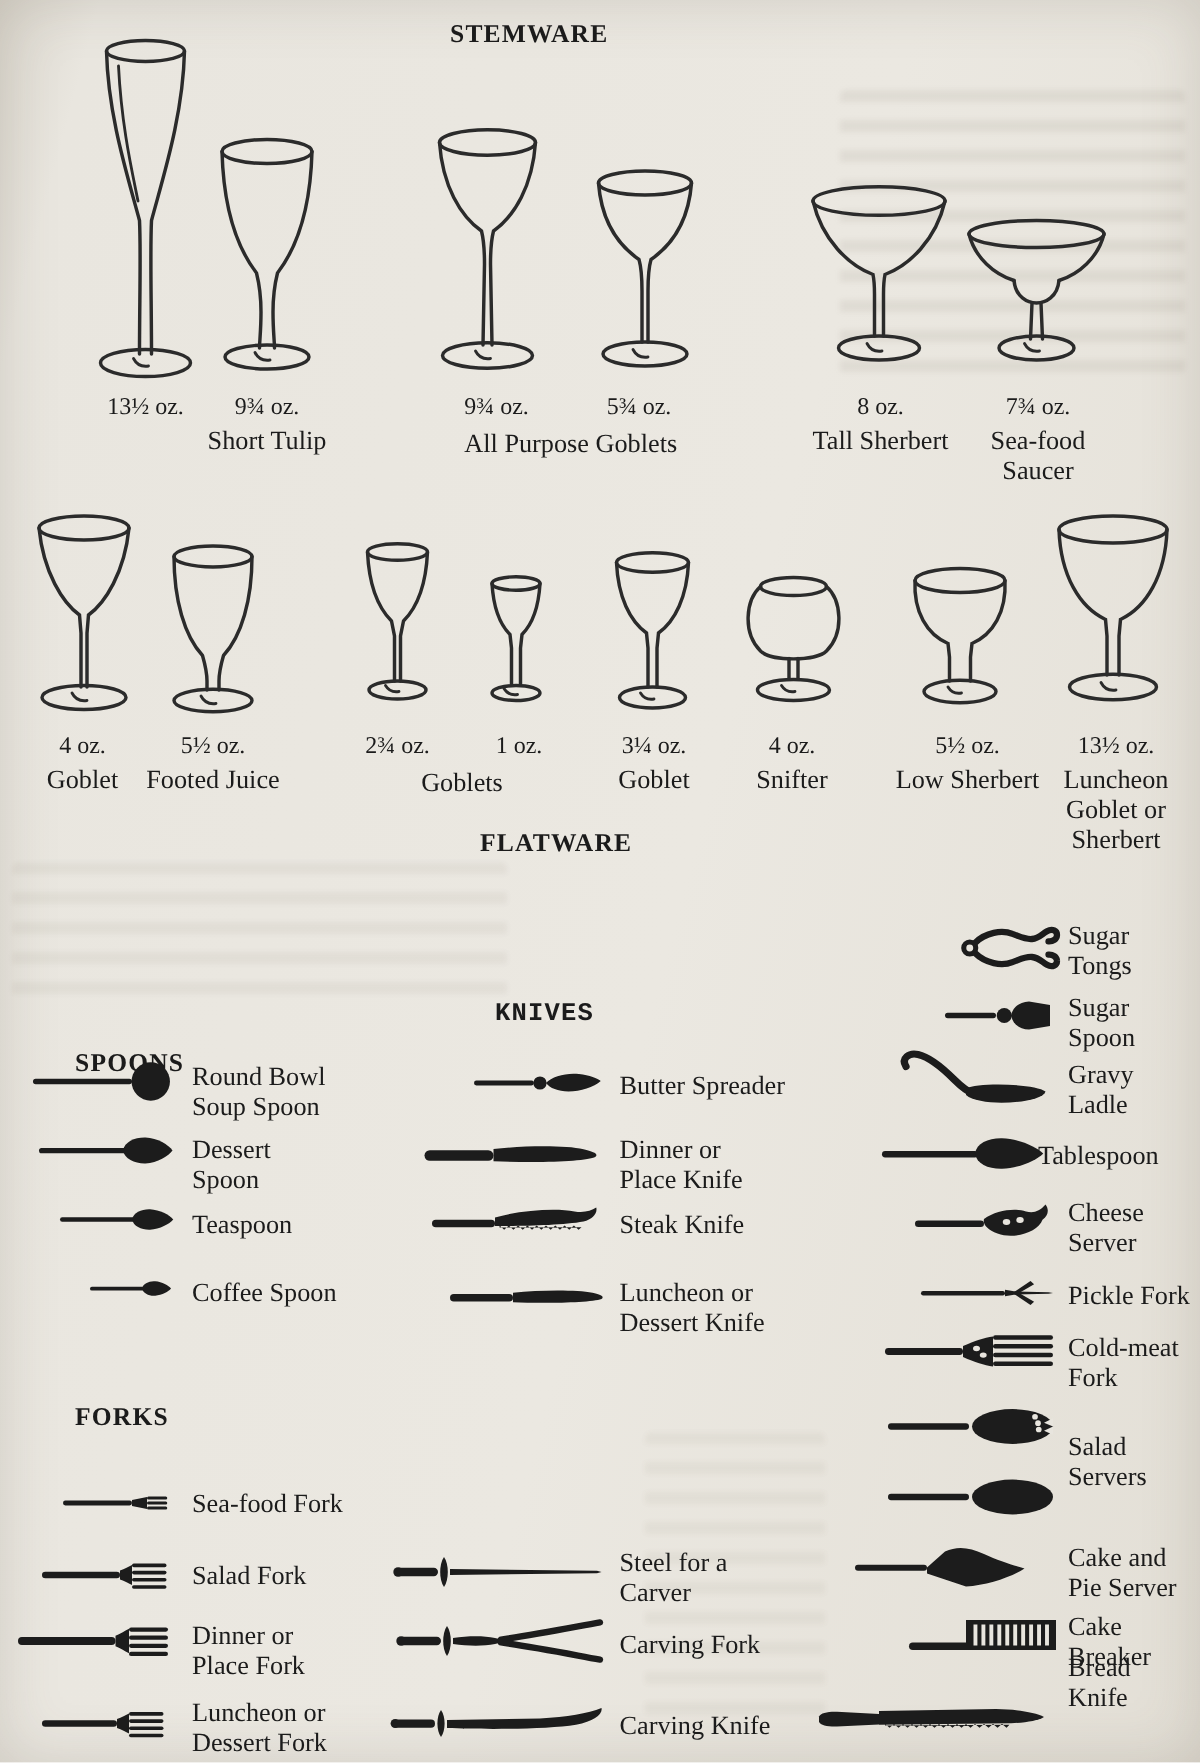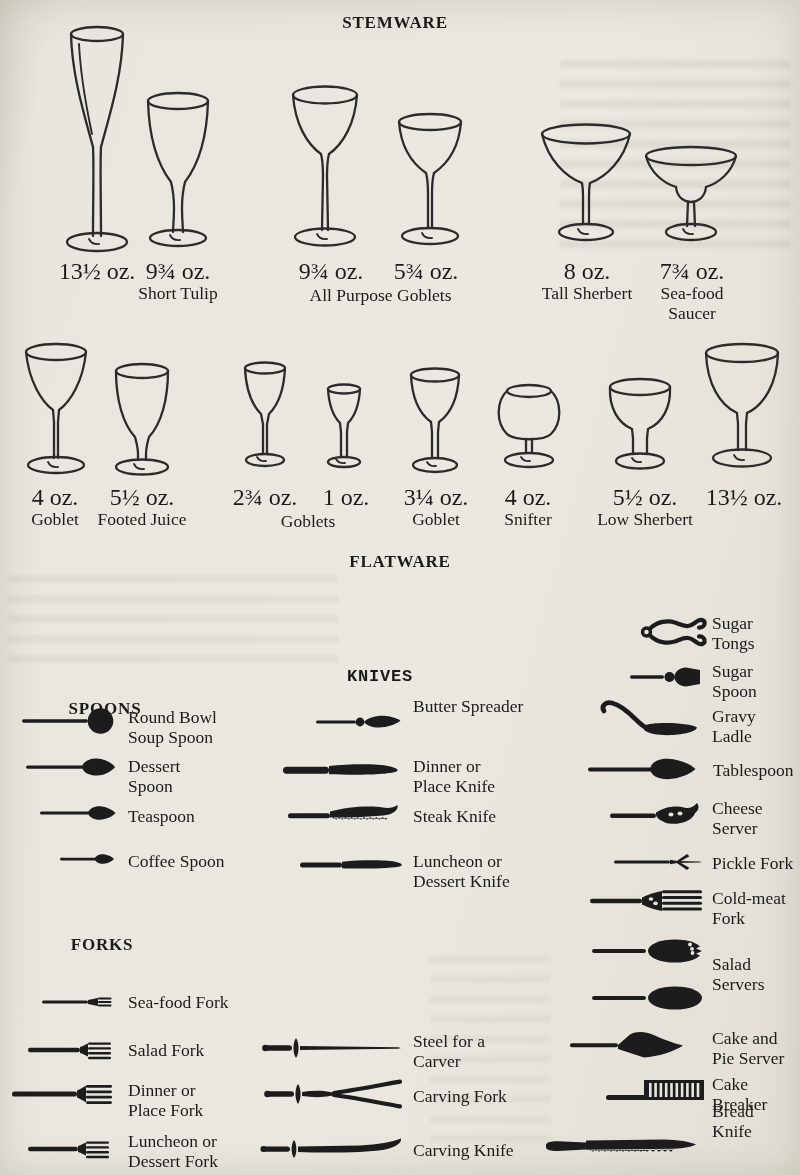--- a/index.html
+++ b/index.html
@@ -3,25 +3,25 @@
 <meta charset="utf-8">
 <style>
   html,body{margin:0;padding:0;}
   .page{position:relative;width:800px;height:1175px;overflow:hidden;
     background:linear-gradient(105deg,#dcd8cf 0%,#e9e6df 6%,#ebe8e1 55%,#e3dfd6 100%);
     box-shadow:inset 0 0 40px rgba(90,80,60,.18);
     font-family:"Liberation Serif","DejaVu Serif",serif;color:#1b1b1b;}
   .bleed{position:absolute;border-radius:4px;
     background:repeating-linear-gradient(180deg, rgba(110,100,85,.085) 0 8px, rgba(110,100,85,0) 8px 20px);
     filter:blur(1.6px);}
-  .h{position:absolute;font-weight:700;font-size:17px;letter-spacing:.8px;text-align:center;
+  .h{position:absolute;font-weight:700;font-size:17px;letter-spacing:.8px;
      white-space:pre-line;line-height:21px;}
   .lbl{position:absolute;font-size:17.5px;line-height:20px;white-space:pre-line;}
   .glabel{position:absolute;text-align:center;}
-  .gsize{font-size:24px;line-height:19px;}
+  .gsize{font-size:16px;line-height:19px;}
   .gname{font-size:17.5px;line-height:20px;margin-top:2px;white-space:pre-line;}
   svg.glass,svg.fw{position:absolute;overflow:visible;}
   .gs{fill:none;stroke:#2b2b2b;stroke-width:2.3;stroke-linecap:round;}
   .gt{fill:none;stroke:#2b2b2b;stroke-width:1.9;stroke-linecap:round;}
   .ink{fill:#1c1c1c;}
   .pap{fill:#e8e5de;}
   .inkstroke{fill:none;stroke:#1c1c1c;stroke-linecap:round;}
 </style>
 </head>
 <body>
@@ -185,20 +185,23 @@
   <div class="glabel" style="left:488px;top:488px;width:80px;">
     <div class="gsize">4 oz.</div>
     <div class="gname">Snifter</div>
   </div>
   <div class="glabel" style="left:585px;top:488px;width:120px;">
     <div class="gsize">5½ oz.</div>
     <div class="gname">Low Sherbert</div>
   </div>
   <div class="glabel" style="left:700px;top:488px;width:88px;">
     <div class="gsize">13½ oz.</div>
+    <div class="gname">Luncheon
+Goblet or
+Sherbert</div>
   </div>
 
   <div class="h" style="left:320px;top:551px;width:160px;">FLATWARE</div>
   <div class="h" style="left:50px;top:666px;width:110px;margin-top:32px;">SPOONS</div>
   <div class="h" style="left:330px;top:666px;width:100px;font-family:Liberation Mono, monospace;">KNIVES</div>
   <div class="h" style="left:50px;top:934px;width:104px;">FORKS</div>
 
   <svg class="fw" style="left:22px;top:706px;" width="92" height="30" viewBox="0 0 92 30">
     <rect class="ink" x="0" y="13.2" width="66" height="3.6" rx="1.8"></rect>
       <circle class="ink" cx="78.5" cy="15" r="12.8"></circle>
@@ -223,21 +226,21 @@
     <rect class="ink" x="0" y="5.8" width="36" height="2.6" rx="1.3"></rect>
     <path class="ink" d="M34.5,7 C35.5,3.8 39.5,1.8 43.5,2.2 C48,2.6 52.5,5 54,7 C52.5,9 48,11.4 43.5,11.8 C39.5,12.2 35.5,10.2 34.5,7 Z"></path>
   </svg>
   <div class="lbl" style="left:128px;top:851px;">Coffee Spoon</div>
 
   <svg class="fw" style="left:316px;top:713px;" width="86" height="18" viewBox="0 0 86 18">
     <rect class="ink" x="0" y="7.4" width="40" height="3.2" rx="1.6"></rect>
       <circle class="ink" cx="44" cy="9" r="4.4"></circle>
     <path class="ink" d="M48,9 C52,4.4 62,2 70,3 C77,3.8 82.5,6 84.5,7.6 C80,11.6 71,14.6 63,14.6 C56,14.6 50.5,12.4 48,9 Z"></path>
   </svg>
-  <div class="lbl" style="left:413px;top:696px;text-align:right;">Butter Spreader</div>
+  <div class="lbl" style="left:413px;top:713px;text-align:right;">Butter Spreader</div>
 
   <svg class="fw" style="left:283px;top:760px;" width="120" height="20" viewBox="0 0 120 20">
     <rect class="ink" x="0" y="6.8" width="46" height="7" rx="3.5"></rect>
     <path class="ink" d="M46,6 C66,3.8 94,3.4 106,6.2 C113,7.8 116,9.4 114,11.2 C108,14.4 78,15.4 46,14.2 Z"></path>
   </svg>
   <div class="lbl" style="left:413px;top:756px;">Dinner or
 Place Knife</div>
 
   <svg class="fw" style="left:288px;top:804px;" width="116" height="22" viewBox="0 0 116 22">
     <rect class="ink" x="0" y="9.2" width="42" height="5" rx="2.5"></rect>
@@ -341,21 +344,21 @@
     <path class="inkstroke" stroke-width="4.8" d="M6,11 C2.6,5.6 8,1.6 14,3 C22,4.8 30,11.6 38,19.6 C43,24.6 47,27.8 52,29.8"></path>
     <path class="ink" d="M46,25.6 C54,21.4 92,22.4 99,27.6 C97,35.4 56,38.6 46,30 Z"></path>
   </svg>
   <div class="lbl" style="left:712px;top:706px;">Gravy
 Ladle</div>
 
   <svg class="fw" style="left:588px;top:755px;" width="112" height="28" viewBox="0 0 112 28">
     <rect class="ink" x="0" y="12.4" width="64" height="4.2" rx="2.1"></rect>
     <path class="ink" d="M62,14 C63,7 71,3.6 80,3.8 C91,4.1 103,9.4 107.5,14 C103,18.6 91,23.9 80,24.2 C71,24.4 63,21 62,14 Z"></path>
   </svg>
-  <div class="lbl" style="left:692px;top:760px;margin-left:21px;">Tablespoon</div>
+  <div class="lbl" style="left:692px;top:760px;">Tablespoon</div>
 
   <svg class="fw" style="left:610px;top:800px;" width="94" height="32" viewBox="0 0 94 32">
     <rect class="ink" x="0" y="13.6" width="46" height="4.4" rx="2.2"></rect>
     <path class="ink" d="M46,12.6 C54,7 66,5.2 74,7.6 C79,9 83,7.6 87,3 C89.5,6.2 89,10.4 85,13.2 C82,21.6 66,26.4 55,22.4 C48,19.8 45,16 46,12.6 Z"></path>
     <ellipse class="pap" cx="61" cy="14.6" rx="2.5" ry="2"></ellipse>
       <ellipse class="pap" cx="70" cy="13.4" rx="2.5" ry="2"></ellipse>
   </svg>
   <div class="lbl" style="left:712px;top:798px;">Cheese
 Server</div>
 

